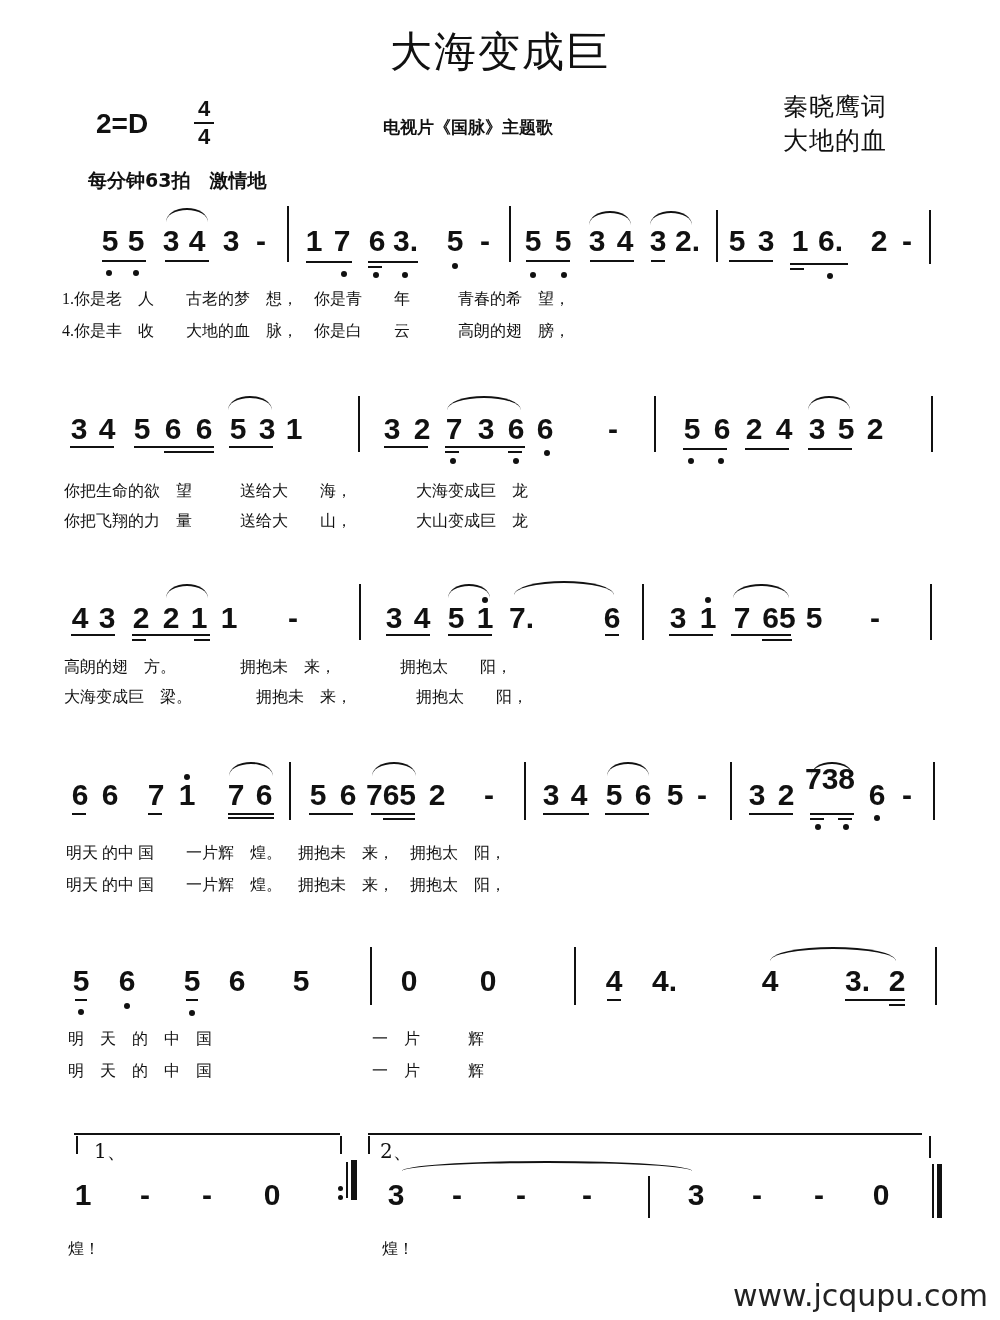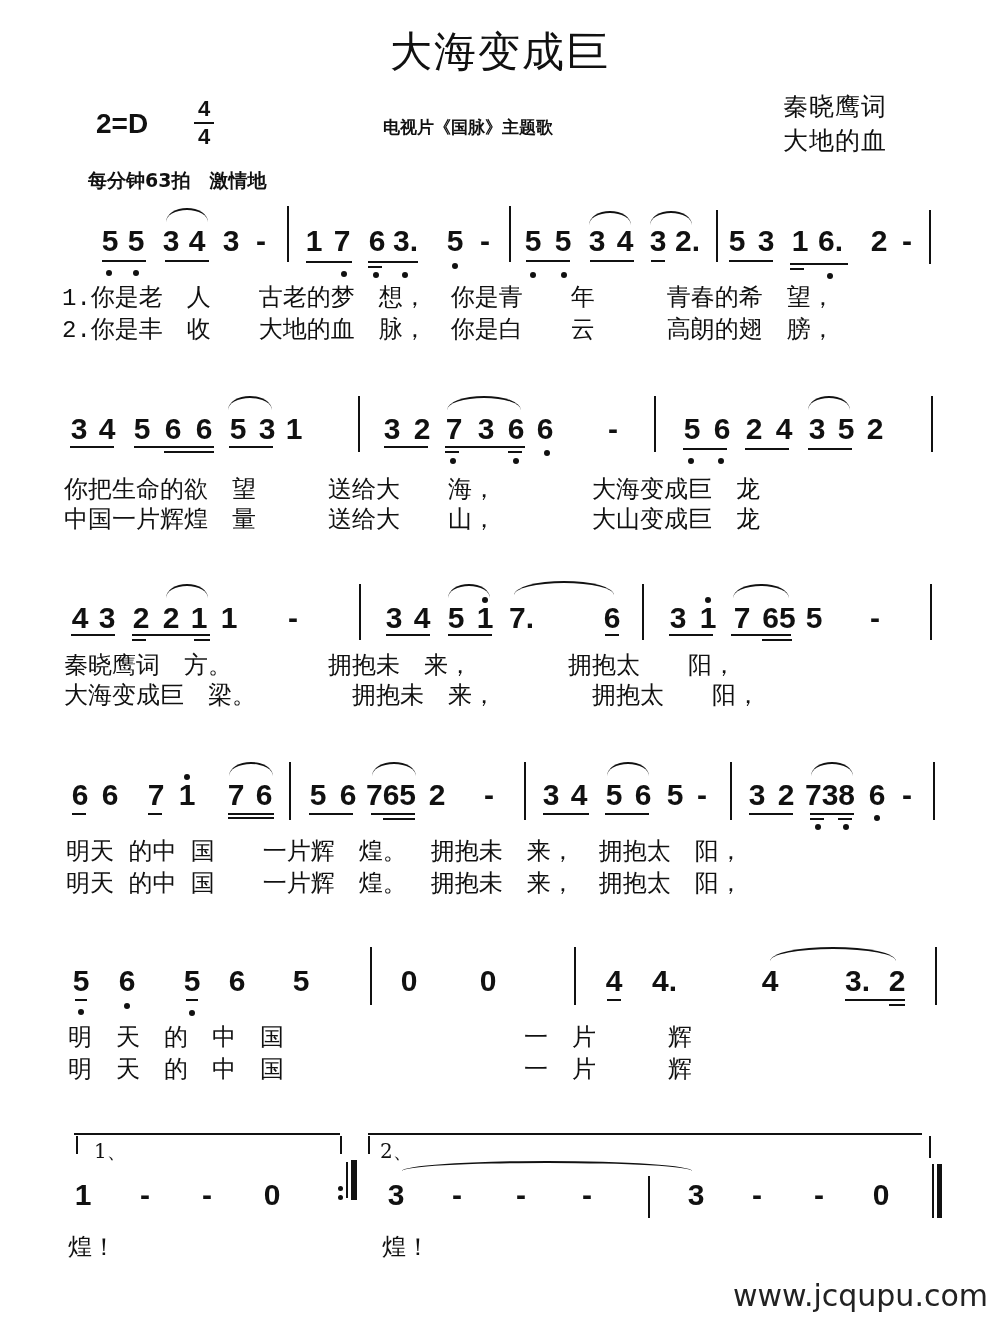--- a/index.html
+++ b/index.html
@@ -20,21 +20,21 @@
 
   .note { position:absolute; font-family:"Liberation Sans", sans-serif; font-weight:bold;
           font-size:30px; line-height:30px; width:22px; text-align:center; }
   .dash { position:absolute; font-family:"Liberation Sans", sans-serif; font-weight:bold;
           font-size:30px; line-height:30px; }
   .bar { position:absolute; width:2px; background:#111; }
   .bar.thick { width:6px; }
   .uline { position:absolute; height:2px; background:#111; }
   .dot { position:absolute; width:6px; height:6px; border-radius:50%; background:#111; }
   .slur { position:absolute; border-top:2px solid #111; border-radius:50% 50% 0 0 / 100% 100% 0 0; height:12px; }
-  .lyric { position:absolute; font-family:Liberation Mono, monospace; font-size:24px;
+  .lyric { position:absolute; font-family:Liberation Serif, serif; font-size:16px;
            line-height:30px; white-space:pre; letter-spacing:0px; }
   .volta { position:absolute; border-top:2px solid #111; }
   .volta-label { position:absolute; font-family:"DejaVu Serif", serif; font-size:20px; }
   .repeat-dots { position:absolute; width:5px; }
   .repeat-dots i { display:block; width:5px; height:5px; border-radius:50%; background:#111; margin:4px 0; }
   .watermark { right:12px; top:1278px; font-size:30px; color:#222;
                font-family:"DejaVu Sans", sans-serif; }
 </style>
 </head>
 <body>
@@ -102,21 +102,21 @@
   <span class="note" style="left:818px;top:226px">6.</span>
   <span class="note" style="left:868px;top:226px">2</span>
   <span class="dash" style="left:902px;top:226px">-</span>
   <div class="uline" style="left:729px;top:260px;width:44px"></div>
   <div class="uline" style="left:790px;top:263px;width:58px"></div>
   <div class="uline" style="left:790px;top:268px;width:14px"></div>
   <div class="dot" style="left:827px;top:273px"></div>
   <div class="bar" style="left:929px;top:210px;height:54px"></div>
 
   <div class="lyric" style="left:62px;top:284px">1.你是老　人　　古老的梦　想，　你是青　　年　　　青春的希　望，</div>
-  <div class="lyric" style="left:62px;top:316px">2.你是丰　收　　大地的血　脉，　你是白　　云　　　高朗的翅　膀，</div>
+  <div class="lyric" style="left:62px;top:316px">4.你是丰　收　　大地的血　脉，　你是白　　云　　　高朗的翅　膀，</div>
 </div>
 
 <div>
   <span class="note" style="left:68px;top:414px">3</span>
   <span class="note" style="left:96px;top:414px">4</span>
   <span class="note" style="left:131px;top:414px">5</span>
   <span class="note" style="left:162px;top:414px">6</span>
   <span class="note" style="left:193px;top:414px">6</span>
   <span class="note" style="left:227px;top:414px">5</span>
   <span class="note" style="left:256px;top:414px">3</span>
@@ -154,21 +154,21 @@
   <span class="note" style="left:864px;top:414px">2</span>
   <div class="uline" style="left:683px;top:448px;width:44px"></div>
   <div class="uline" style="left:745px;top:448px;width:44px"></div>
   <div class="uline" style="left:808px;top:448px;width:44px"></div>
   <div class="dot" style="left:688px;top:458px"></div>
   <div class="dot" style="left:718px;top:458px"></div>
   <div class="slur" style="left:808px;top:396px;width:42px"></div>
   <div class="bar" style="left:931px;top:396px;height:56px"></div>
 
   <div class="lyric" style="left:64px;top:476px">你把生命的欲　望　　　送给大　　海，　　　　大海变成巨　龙</div>
-  <div class="lyric" style="left:64px;top:506px">中国一片辉煌　量　　　送给大　　山，　　　　大山变成巨　龙</div>
+  <div class="lyric" style="left:64px;top:506px">你把飞翔的力　量　　　送给大　　山，　　　　大山变成巨　龙</div>
 </div>
 
 <div>
   <span class="note" style="left:69px;top:603px">4</span>
   <span class="note" style="left:96px;top:603px">3</span>
   <span class="note" style="left:130px;top:603px">2</span>
   <span class="note" style="left:160px;top:603px">2</span>
   <span class="note" style="left:188px;top:603px">1</span>
   <span class="note" style="left:218px;top:603px">1</span>
   <span class="dash" style="left:288px;top:603px">-</span>
@@ -197,21 +197,21 @@
   <span class="note" style="left:731px;top:603px">7</span>
   <span class="note" style="left:762px;top:603px;width:34px">65</span>
   <span class="note" style="left:803px;top:603px">5</span>
   <span class="dash" style="left:870px;top:603px">-</span>
   <div class="uline" style="left:669px;top:634px;width:44px"></div>
   <div class="uline" style="left:731px;top:634px;width:60px"></div>
   <div class="uline" style="left:762px;top:639px;width:30px"></div>
   <div class="slur" style="left:733px;top:584px;width:56px"></div>
   <div class="bar" style="left:930px;top:584px;height:56px"></div>
 
-  <div class="lyric" style="left:64px;top:652px">秦晓鹰词　方。　　　　拥抱未　来，　　　　拥抱太　　阳，</div>
+  <div class="lyric" style="left:64px;top:652px">高朗的翅　方。　　　　拥抱未　来，　　　　拥抱太　　阳，</div>
   <div class="lyric" style="left:64px;top:682px">大海变成巨　梁。　　　　拥抱未　来，　　　　拥抱太　　阳，</div>
 </div>
 
 <div>
   <span class="note" style="left:69px;top:780px">6</span>
   <span class="note" style="left:99px;top:780px">6</span>
   <span class="note" style="left:145px;top:780px">7</span>
   <span class="note" style="left:176px;top:780px">1<span style="position: absolute; left: 50%; top: -6px; width: 6px; height: 6px; margin-left: -3px; border-radius: 50%; background: rgb(17, 17, 17);"></span></span>
   <span class="note" style="left:225px;top:780px">7</span>
   <span class="note" style="left:253px;top:780px">6</span>
@@ -239,21 +239,21 @@
   <span class="note" style="left:632px;top:780px">6</span>
   <span class="note" style="left:664px;top:780px">5</span>
   <span class="dash" style="left:697px;top:780px">-</span>
   <div class="uline" style="left:543px;top:813px;width:46px"></div>
   <div class="uline" style="left:605px;top:813px;width:44px"></div>
   <div class="slur" style="left:607px;top:762px;width:42px"></div>
   <div class="bar" style="left:730px;top:762px;height:58px"></div>
 
   <span class="note" style="left:746px;top:780px">3</span>
   <span class="note" style="left:775px;top:780px">2</span>
-  <span class="note" style="left:805px;top:780px;width:50px">738</span>
+  <span class="note" style="left:805px;top:764px;width:50px">738</span>
   <span class="note" style="left:866px;top:780px">6</span>
   <span class="dash" style="left:902px;top:780px">-</span>
   <div class="uline" style="left:749px;top:813px;width:44px"></div>
   <div class="uline" style="left:810px;top:813px;width:44px"></div>
   <div class="uline" style="left:810px;top:818px;width:14px"></div>
   <div class="uline" style="left:838px;top:818px;width:14px"></div>
   <div class="dot" style="left:815px;top:824px"></div>
   <div class="dot" style="left:843px;top:824px"></div>
   <div class="dot" style="left:874px;top:815px"></div>
   <div class="slur" style="left:811px;top:762px;width:42px"></div>

